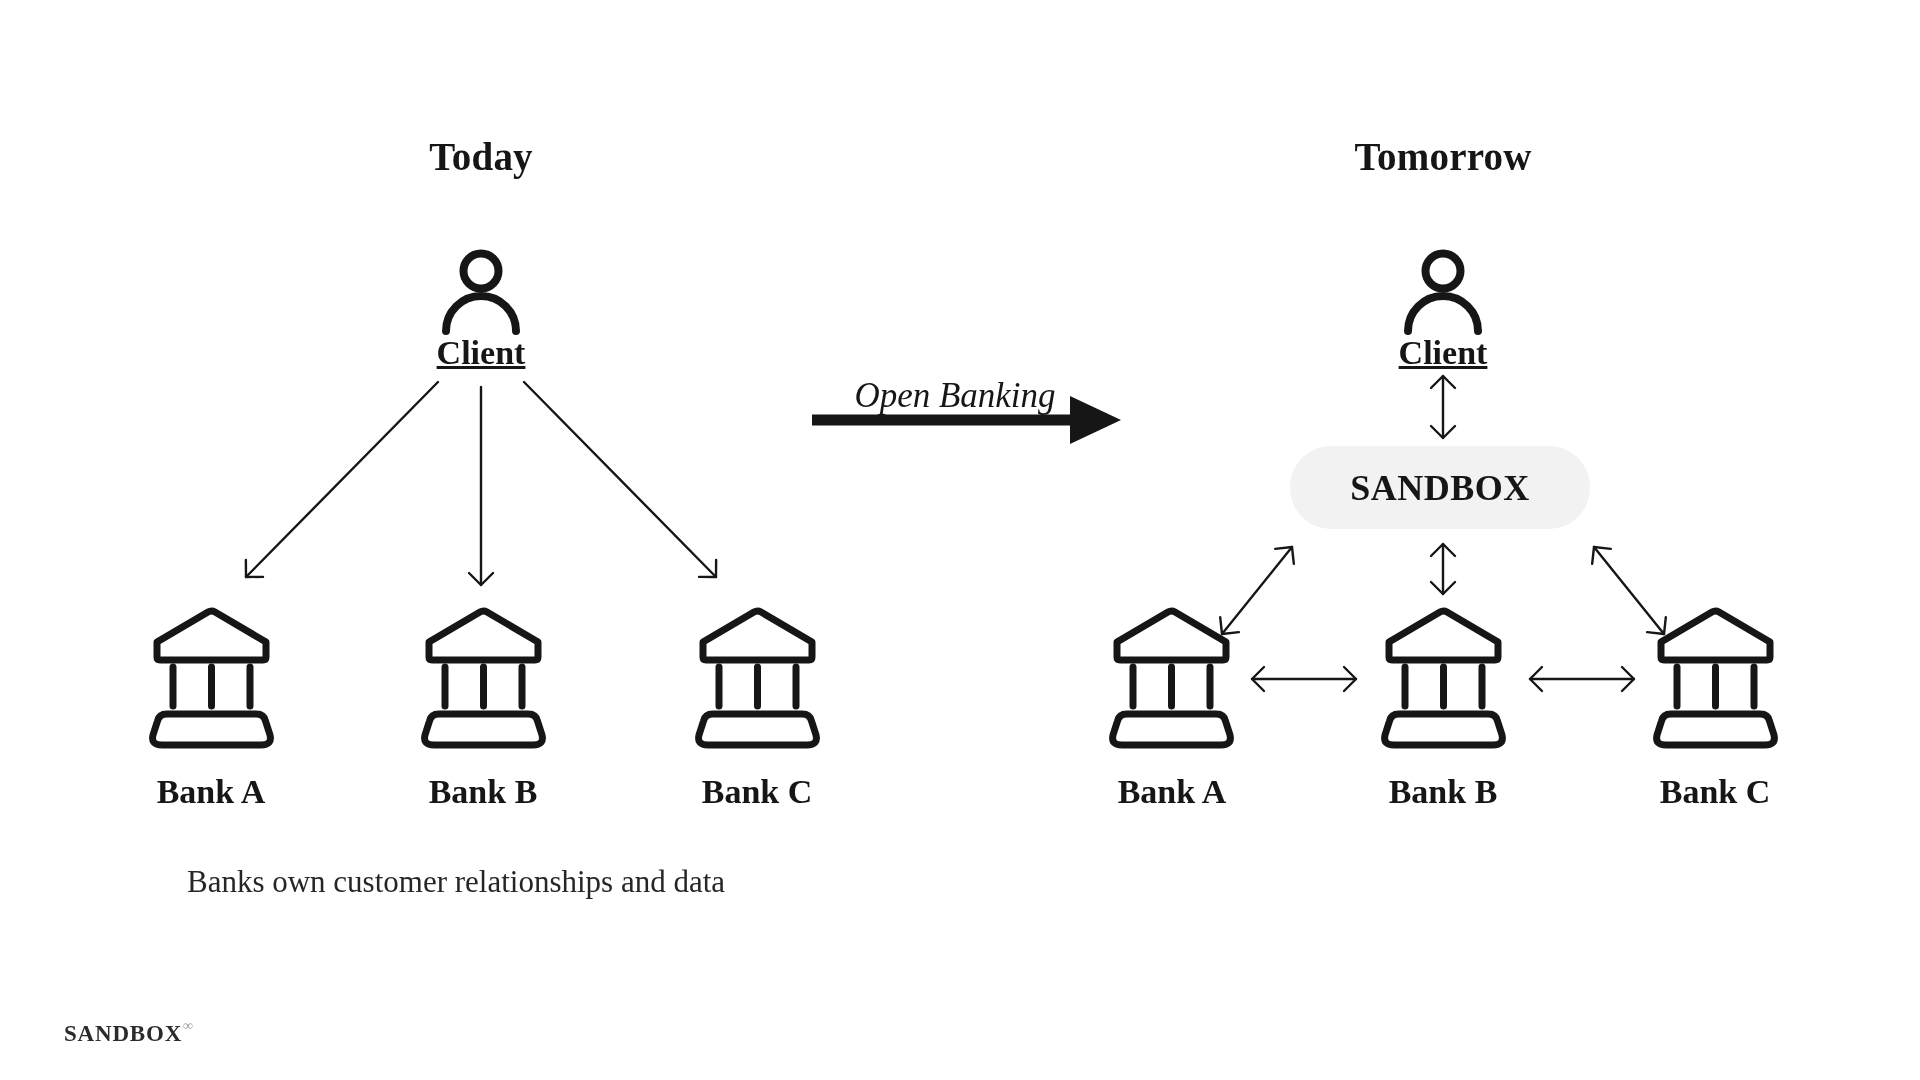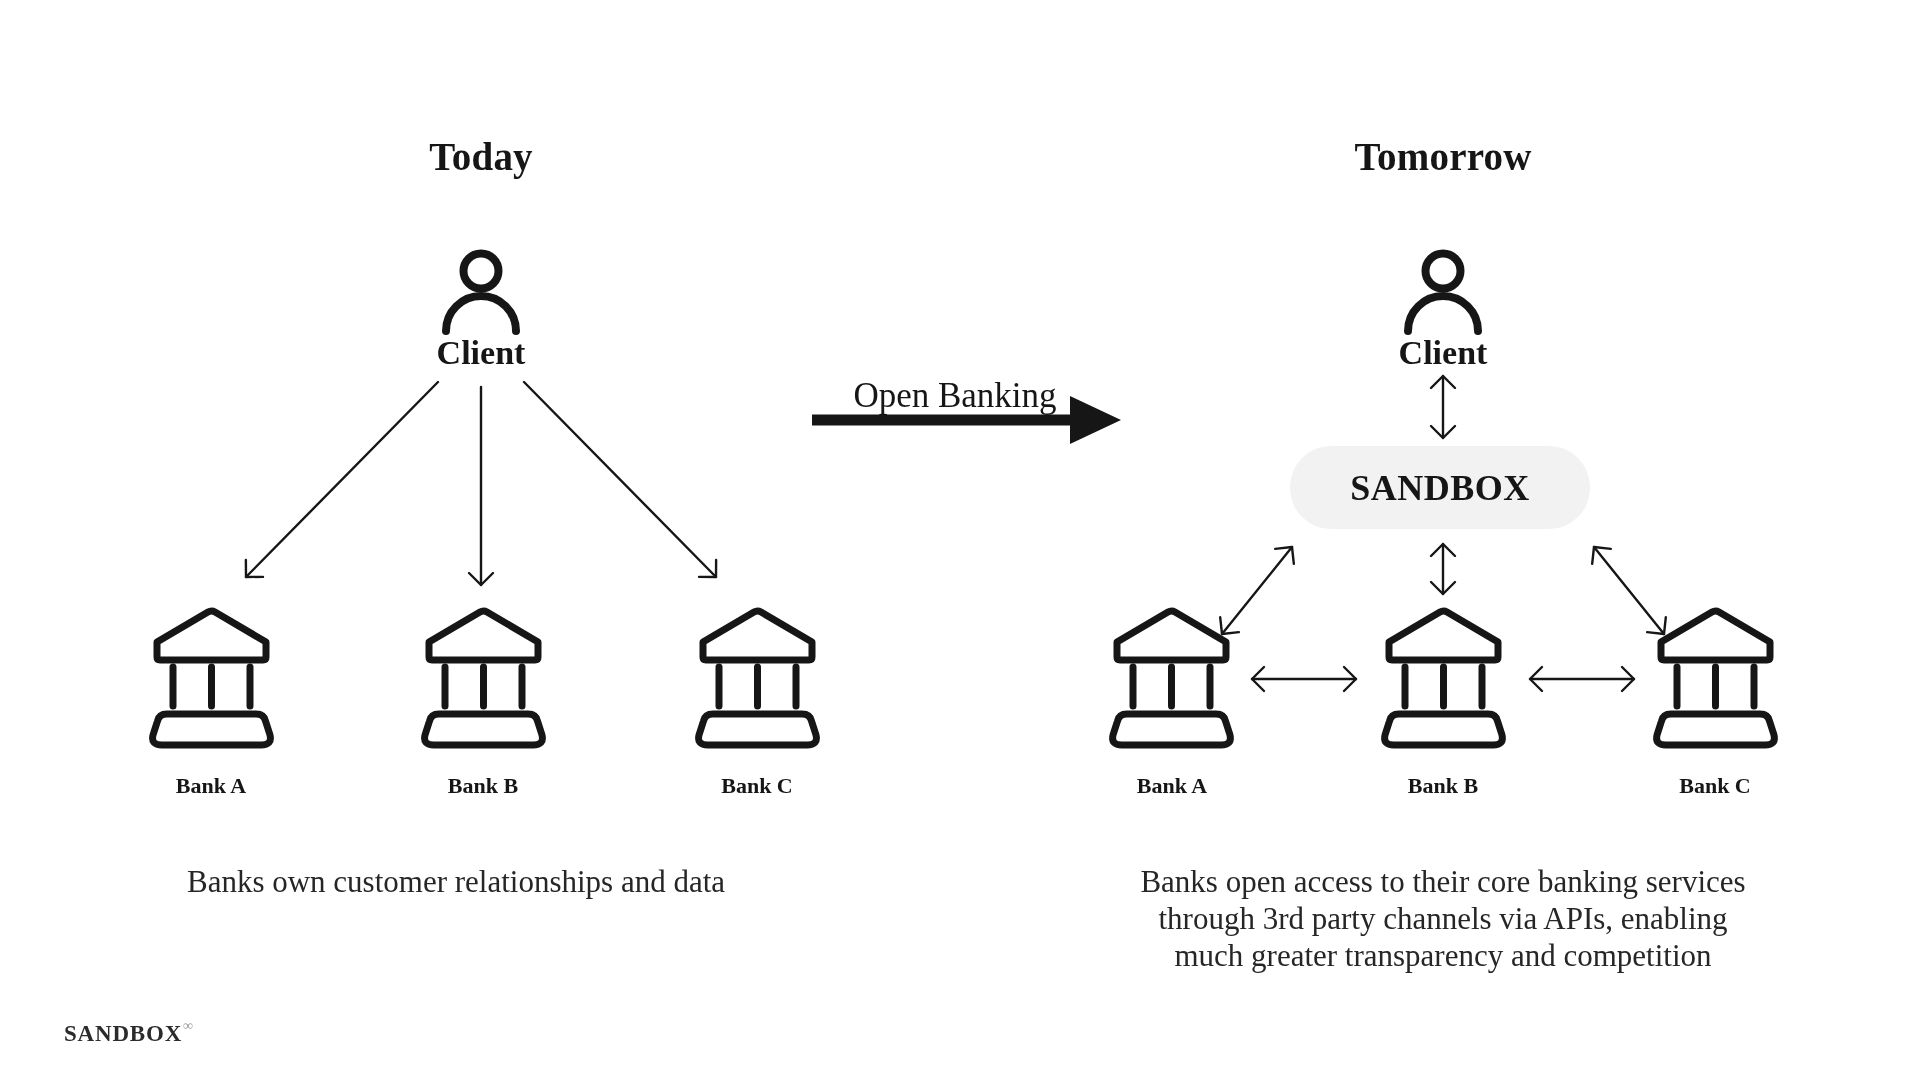--- a/index.html
+++ b/index.html
@@ -12,25 +12,25 @@
   *{margin:0;padding:0;box-sizing:border-box;}
   html,body{background:var(--background);}
   body{font-family:"Liberation Serif","DejaVu Serif",serif;color:var(--ink);}
   .canvas{
     position:relative;width:1920px;height:1080px;margin:16px auto;
     background:var(--background);overflow:hidden;
   }
   .abs{position:absolute;}
   .centered{transform:translateX(-50%);text-align:center;white-space:nowrap;}
   .panel-title{font-size:39px;font-weight:700;color:var(--ink);letter-spacing:.2px;}
-  .node-label{font-size:34px;font-weight:700;color:var(--ink);}
-  .bank-label{font-size:22px;font-weight:700;color:var(--ink);}
+  .node-label{font-size:34px;font-weight:700;color:var(--ink);text-decoration:underline;}
+  .bank-label{font-size:34px;font-weight:700;color:var(--ink);}
   .caption{font-size:31px;line-height:37px;color:var(--text);font-weight:400;}
   .caption span{display:block;white-space:nowrap;}
-  .transition-label{font-size:35px;color:var(--ink);}
+  .transition-label{font-size:35px;color:var(--ink);font-style:italic;}
   .hub-pill{
     left:1290px;top:430px;width:300px;height:83px;border-radius:41px;
     background:var(--hub-fill);display:flex;align-items:center;justify-content:center;
   }
   .hub-pill .hub-text{font-size:36px;font-weight:600;color:var(--ink);letter-spacing:.5px;}
   .brand{left:64px;top:1004px;font-size:23px;font-weight:700;color:#2b2b2b;letter-spacing:.8px;}
   .brand sup{font-size:14px;color:var(--muted);font-weight:400;position:relative;top:-2px;left:1px;}
   svg{display:block;overflow:visible;}
 </style>
 </head>
@@ -139,23 +139,18 @@
     <g stroke="#161616" stroke-width="7" fill="none" stroke-linecap="round" stroke-linejoin="round">
       <path d="M13 53 L13 38 L64 8 Q67.5 6 71 8 L122 38 L122 53 Q122 56 119 56 L16 56 Q13 56 13 53 Z"></path>
       <path d="M29 63 V102 M67.5 63 V102 M106 63 V102"></path>
       <path d="M23 110 L112 110 Q120 110 121.5 117 L126 131 Q128.5 141 117 141 L18 141 Q6.5 141 9 131 L13.5 117 Q15 110 23 110 Z"></path>
     </g>
   </svg>
   <div class="abs centered bank-label" style="left:1172px;top:757px">Bank A</div>
   <div class="abs centered bank-label" style="left:1443px;top:757px">Bank B</div>
   <div class="abs centered bank-label" style="left:1715px;top:757px">Bank C</div>
 
-  <div class="abs centered caption" style="left:1443px;top:847px">
-    <span>Banks open access to their core banking services</span>
-    <span>through 3rd party channels via APIs, enabling</span>
-    <span>much greater transparency and competition</span>
-  </div>
 
   <div class="abs brand">
     <span>SANDBOX</span><sup>∞</sup>
   </div>
 
 </div>
 
 </body></html>

